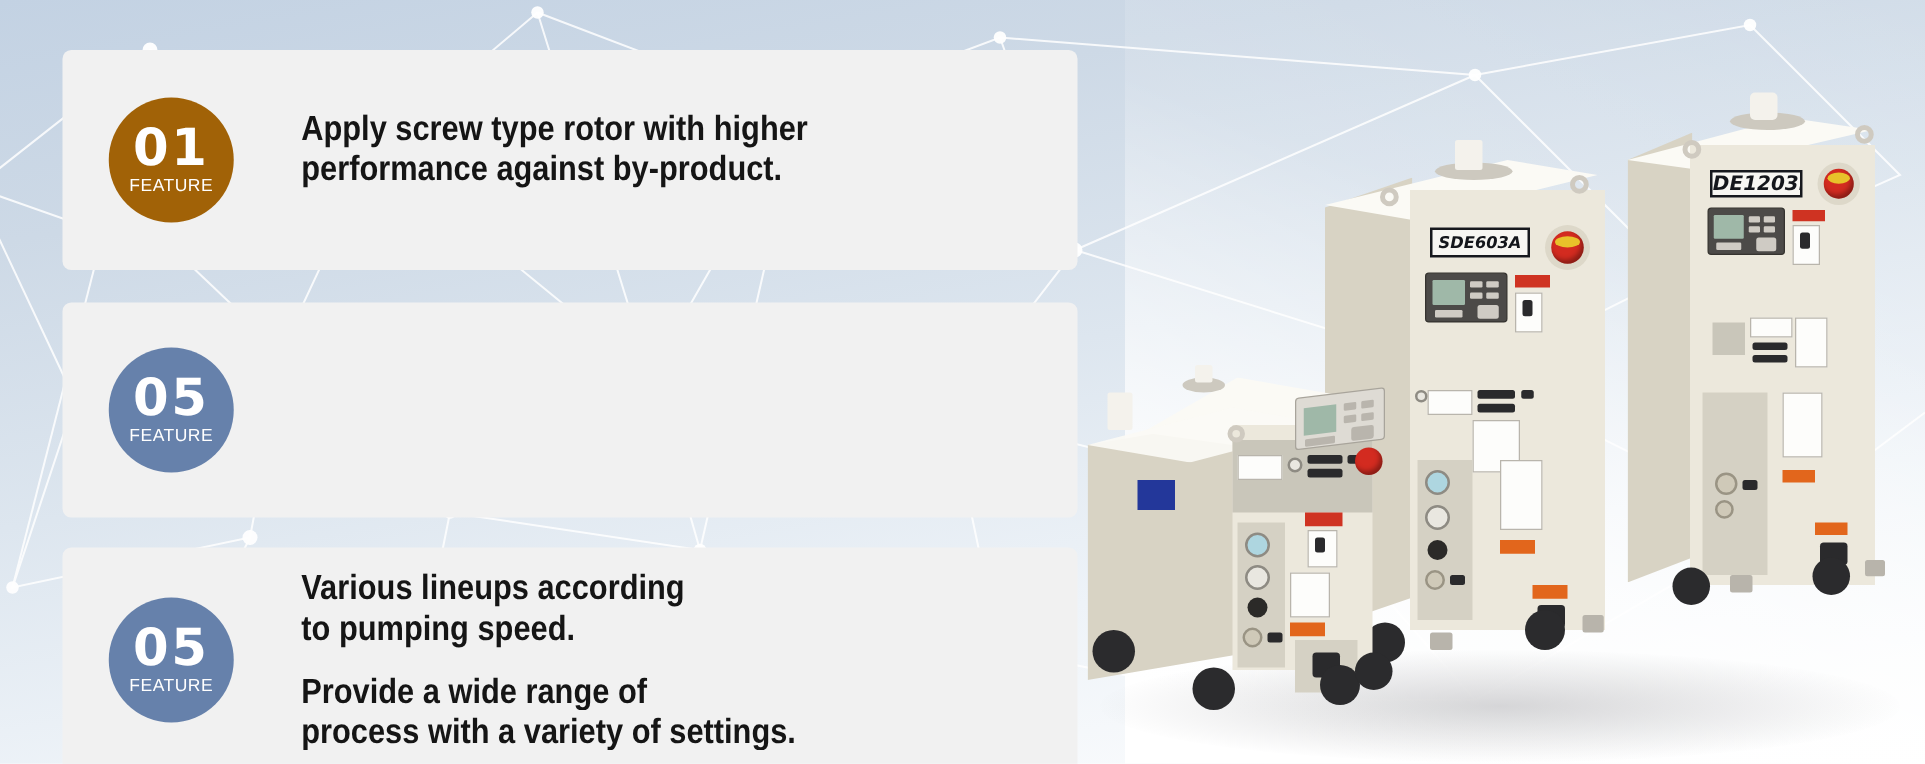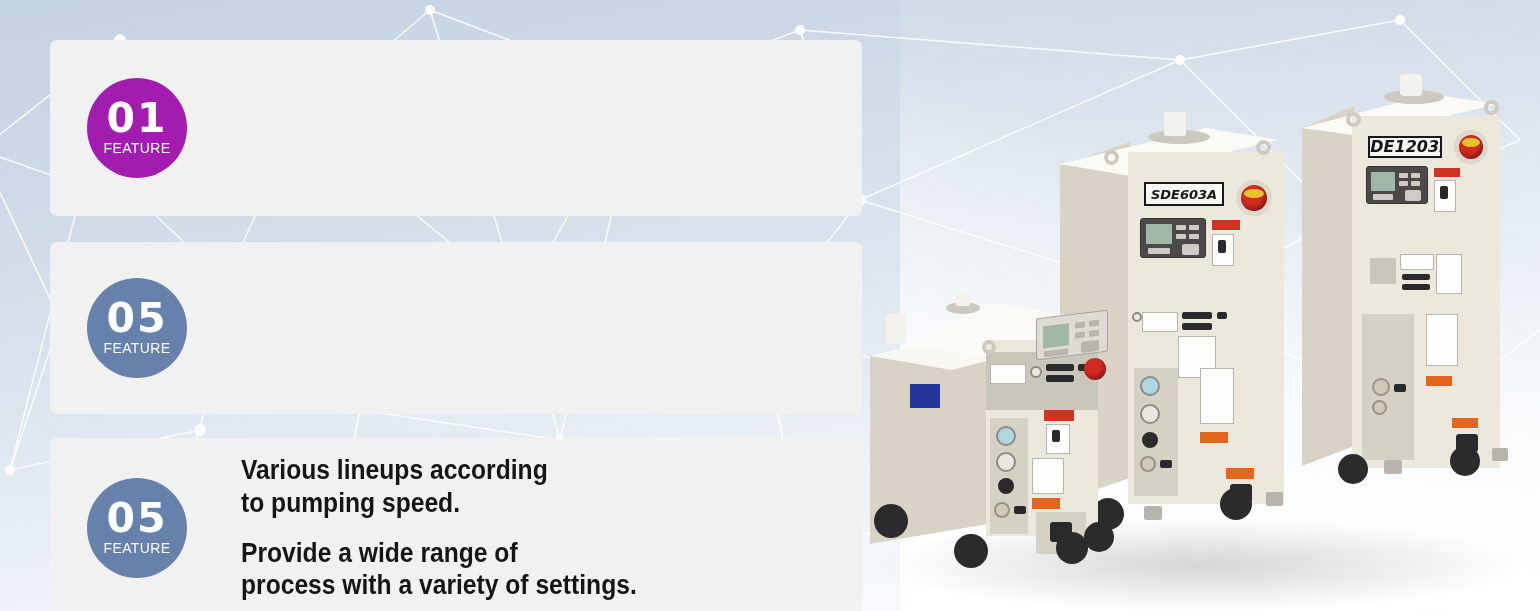--- a/index.html
+++ b/index.html
@@ -162,25 +162,29 @@
       <circle cx="1420" cy="420" r="5"></circle>
     <circle cx="150" cy="210" r="4"></circle>
       <circle cx="330" cy="560" r="4"></circle>
   </g>
 </svg>
 <div class="bg-fade-right"></div>
 
 <div class="cards">
 
   <div class="card" id="card-1" style="background: rgb(241, 241, 241);">
-    <div class="badge" style="background: #a21caf;">
+    <div class="badge" style="background: #a16207;">
       <div class="badge-num">01</div>
       <div class="badge-label">FEATURE</div>
     </div>
     <div class="card-body">
+      <div class="p-sm">
+        <div class="line" style="color: rgb(21, 21, 21);">Apply screw type rotor with higher</div>
+        <div class="line" style="color: rgb(21, 21, 21);">performance against by-product.</div>
+      </div>
       <div class="gap"></div>
     </div>
   </div>
 
   <div class="card" id="card-2" style="background: rgb(241, 241, 241);">
     <div class="badge" style="background: rgb(102, 129, 171);">
       <div class="badge-num">05</div>
       <div class="badge-label">FEATURE</div>
     </div>
   </div>

